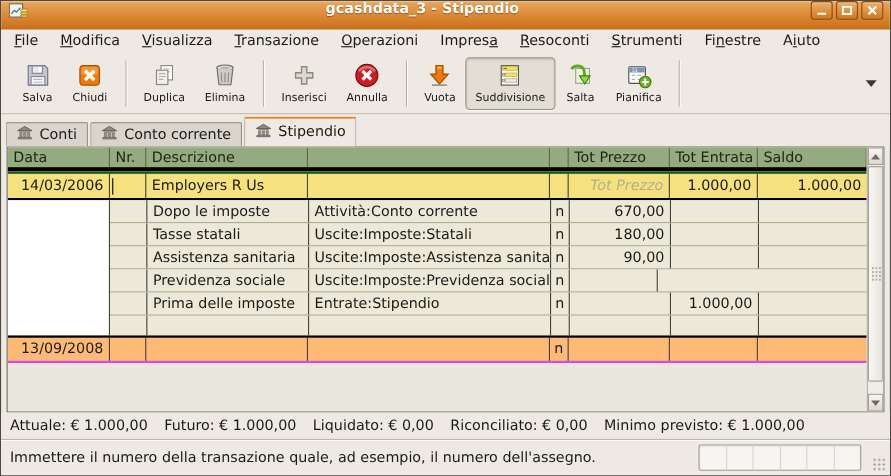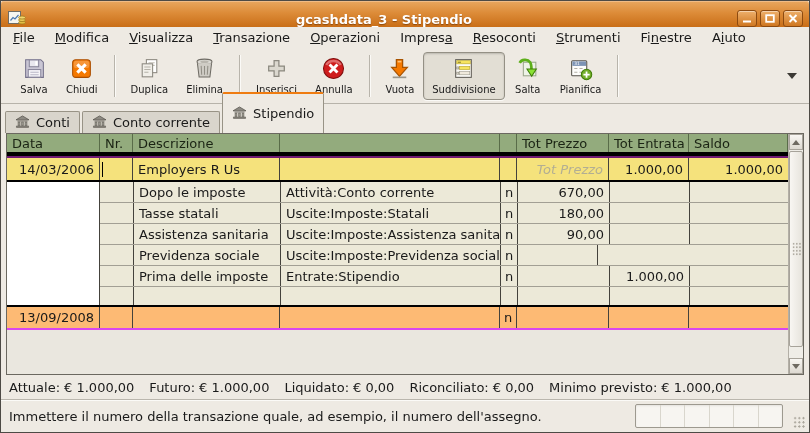--- a/index.html
+++ b/index.html
@@ -1,21 +1,21 @@
 <!DOCTYPE html>
 <html><head>
 <meta charset="utf-8">
 <style>
   * { box-sizing: border-box; margin: 0; padding: 0; }
   html,body { width:810px; height:433px; }
   body { font-family:"DejaVu Sans","Liberation Sans",sans-serif; font-size:13px; color:#1a1a1a; }
   .window { width:810px; height:433px; border:1px solid #4d4a45; background:#eeeae3; display:flex; flex-direction:column; overflow:hidden; }
 
   
-  .titlebar { height:26px; flex:0 0 26px; background:linear-gradient(#e7a55d,#d6initial) ; background:linear-gradient(#e8a75f 0%,#dd8c39 45%,#c96e17 100%); box-shadow:inset 0 1px 0 #f0bc86; display:flex; align-items:flex-end; padding:0 4px; border-radius:3px 3px 0 0; }
+  .titlebar { height:26px; flex:0 0 26px; background:linear-gradient(#e7a55d,#d6initial) ; background:linear-gradient(#e8a75f 0%,#dd8c39 45%,#c96e17 100%); box-shadow:inset 0 1px 0 #f0bc86; display:flex; align-items:flex-start; padding:0 4px; border-radius:3px 3px 0 0; }
   .titlebar-icon { width:20px; height:18px; margin:0 3px; display:flex; align-items:center; }
   .title-text { flex:1; text-align:center; font-weight:bold; color:#fff; text-shadow:0 1px 1px rgba(90,40,0,.55); font-size:13px; }
   .win-buttons { display:flex; gap:3px; margin-right:2px; }
   .win-btn { width:20px; height:17px; border:1px solid #8c4a10; border-radius:3px; background:linear-gradient(#eeb06c,#cf7720); box-shadow:inset 0 1px 0 rgba(255,255,255,.45); display:flex; align-items:center; justify-content:center; }
 
   
   .menubar { height:22px; flex:0 0 22px; display:flex; align-items:stretch; background:#eeeae3; padding-left:2px; }
   .menu-item { padding:0 10px; line-height:22px; cursor:default; }
   .u { text-decoration:underline; }
 
@@ -26,35 +26,35 @@
   .tb-icon { height:26px; display:flex; align-items:center; justify-content:center; }
   .tb-label { font-size:10px; line-height:14px; white-space:nowrap; }
   .tb-sep { width:1px; height:42px; background:#b8b4ab; box-shadow:1px 0 0 #fbfaf7; margin:0 7px; }
   .tb-overflow { margin-left:auto; width:22px; height:40px; display:flex; align-items:center; justify-content:center; }
   .caret-down { width:0; height:0; border-left:5px solid transparent; border-right:5px solid transparent; border-top:6px solid #3c3a35; }
 
   
   .tabstrip { height:29px; flex:0 0 29px; background:#eeeae3; display:flex; align-items:flex-end; padding-left:4px; position:relative; }
   .tabstrip::after { content:""; position:absolute; left:0; right:0; bottom:0; height:1px; }
   .tab { display:flex; align-items:center; gap:6px; border:1px solid #989386; border-bottom:none; background:#d9d5cc; height:22px; padding:0 9px; margin-right:2px; border-radius:2px 2px 0 0; }
-  .tab.active { background:#eeeae3; height:41px; border-top:2px solid #ef7c11; position:relative; z-index:2; }
+  .tab.active { background:#eeeae3; height:27px; border-top:2px solid #ef7c11; position:relative; z-index:2; }
 
   
   .register { flex:0 0 242px; height:242px; margin:0 5px; border:1px solid #6b6860; background:#eae7df; display:flex; }
   .grid { width:781px; flex:0 0 781px; display:flex; flex-direction:column; overflow:hidden; }
   .row { display:flex; width:100%; }
   .cell { border-right:1px solid #44423c; overflow:hidden; white-space:nowrap; display:flex; align-items:center; }
   .c1{width:93px;flex:0 0 93px;} .c2{width:33px;flex:0 0 33px;} .c3{width:147px;flex:0 0 147px;}
   .c4{width:220px;flex:0 0 220px;} .c5{width:17px;flex:0 0 17px; justify-content:center;}
   .c6{width:92px;flex:0 0 92px;} .c7{width:80px;flex:0 0 80px;} .c8{flex:1; border-right:none;}
   .num { justify-content:flex-end; padding-right:5px; }
   .txt { padding-left:5px; }
   .hdr-row { height:22px; background:#93ab7d; color:#1b2414; border-bottom:4px solid #000000; }
   .hdr-row .cell { border-right:1px solid rgba(20,30,10,.45); }
-  .cursor-row { height:26px; background:#f5e27c; border-top:2px solid #701a75; border-bottom:2px solid #000; }
+  .cursor-row { height:26px; background:#f5e27c; border-top:2px solid #14532d; border-bottom:2px solid #000; }
   .ghost { font-style:italic; color:#b2ae93; }
   .nr-caret { width:1px; height:15px; background:#000; margin-left:2px; }
   .splits-block { display:flex; }
   .split-date-panel { width:93px; flex:0 0 93px; background:#fff; border-right:1px solid #44423c; }
   .splits-rows { flex:1; display:flex; flex-direction:column; }
   .split-row { height:21px; background:#ece9d8; border-bottom:1px solid #a29f94; }
   .split-row.last { height:18px; border-bottom:none; }
   .splits-rows .c2 { width:34px; flex:0 0 34px; }
   .blank-row { height:25px; background:#fdba74; border-top:2px solid #000; border-bottom:2px solid #d946ef; }
   .filler { flex:1; background:#eae7df; }

